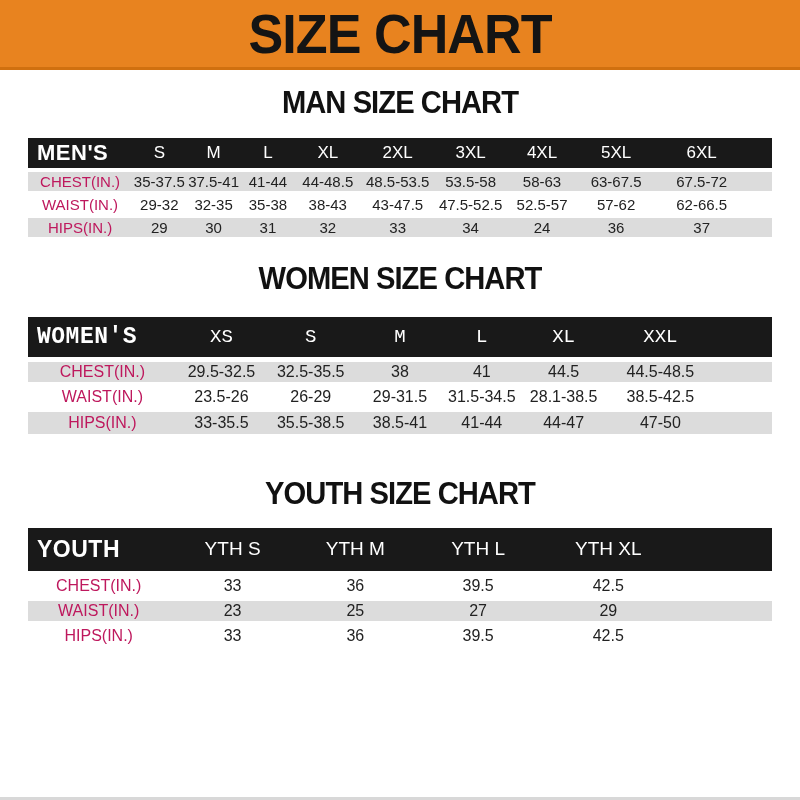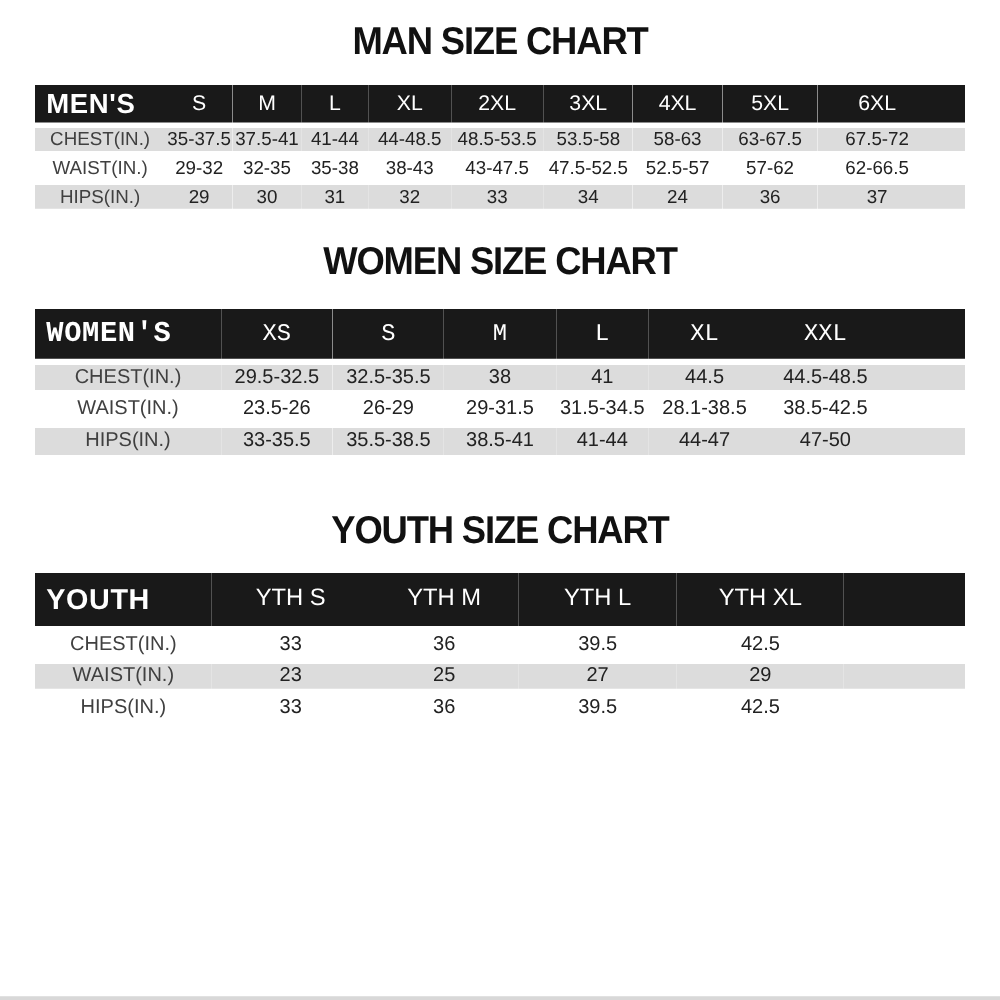--- a/index.html
+++ b/index.html
@@ -60,21 +60,21 @@
     letter-spacing: 0.5px;
   }
   tbody tr.stripe { background: #DCDCDC; }
   tbody tr.plain  { background: #ffffff; }
   tbody td {
     text-align: center;
     color: #222222;
     overflow: hidden;
     white-space: nowrap;
   }
-  tbody td.lbl { color: #404040; }
+  tbody td.lbl { color: #be185d; }
 
   
   .men-table { margin-top: 17px; }
   .men-table thead tr { height: 32px; font-size: 17px; }
   .men-table thead th.corner { font-size: 22px; }
   .men-table tbody tr { height: 20px; }
   .men-table tbody td { font-size: 15px; border-top: 4px solid #ffffff; }
   .men-table td.last, .men-table th.last { padding-right: 24px; }
 
   
@@ -108,20 +108,23 @@
     left: 0; right: 0; bottom: 0;
     height: 3px;
     background: #d8d8d8;
   }
 </style>
 </head>
 <body>
 
 <div class="page">
 
+  <header class="banner">
+    <h1>SIZE CHART</h1>
+  </header>
 
   <section>
     <h2 class="sec-heading" id="men-heading">MAN SIZE CHART</h2>
     <table class="men-table">
       <colgroup>
         <col style="width:14%">
           <col style="width:7.3%">
           <col style="width:7.3%">
           <col style="width:7.3%">
         <col style="width:8.8%">

